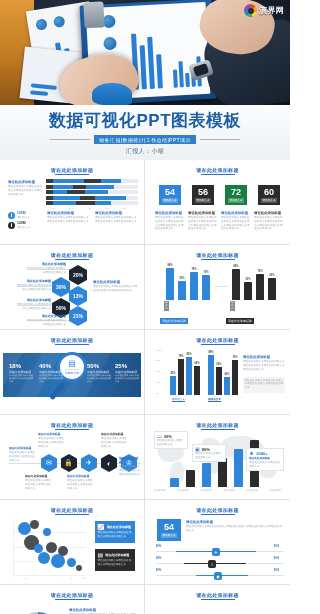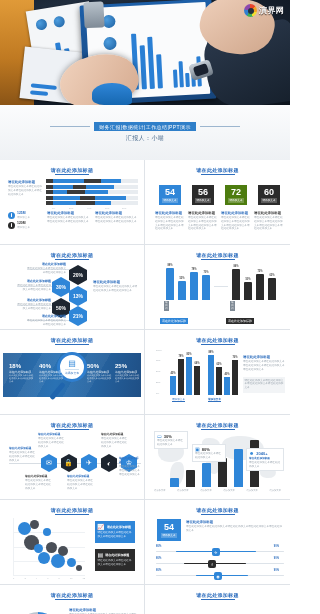--- a/index.html
+++ b/index.html
@@ -261,20 +261,21 @@
       <div class="ph-watch"></div>
       <div class="ph-splash"></div>
     </div>
 
     <div class="logo">
       <span class="logo-mark"></span>
       <span class="logo-txt">演界网</span>
     </div>
 
     <div class="hero-caption">
+      <div class="hero-title">数据可视化PPT图表模板</div>
       <div class="hero-sub-wrap">
         <span class="hero-rule"></span>
         <span class="hero-sub">财务汇报|数据统计|工作总结|PPT演示</span>
         <span class="hero-rule"></span>
       </div>
       <div class="hero-author">汇报人：小喵</div>
     </div>
   </div>
 
   <div class="grid">
@@ -356,21 +357,21 @@
         <div class="s-title">请在此处添加标题</div>
 
         <div class="pcard" style="left:11px;top:22px;background:#2f86d8">
           <span class="pv">54</span>
           <span class="pl">请添加文本</span>
         </div>
         <div class="pcard" style="left:44px;top:22px;background:#2b2b2b">
           <span class="pv">56</span>
           <span class="pl">请添加文本</span>
         </div>
-        <div class="pcard" style="left:77px;top:22px;background:#4d7c0f">
+        <div class="pcard" style="left:77px;top:22px;background:#15803d">
           <span class="pv">72</span>
           <span class="pl">请添加文本</span>
         </div>
         <div class="pcard" style="left:110px;top:22px;background:#2b2b2b">
           <span class="pv">60</span>
           <span class="pl">请添加文本</span>
         </div>
 
         <div style="position:absolute;left:7px;top:48px;width:30px">
           <div class="tlab">请在此处添加标题</div>

